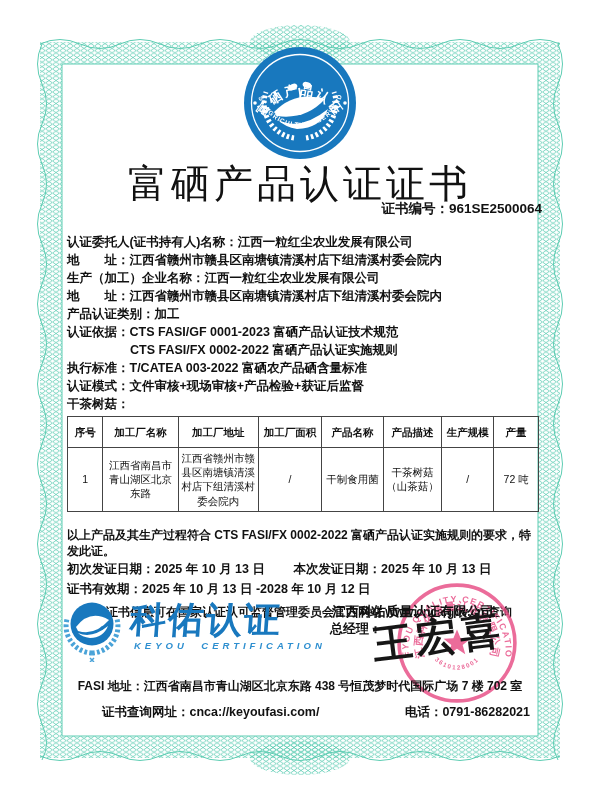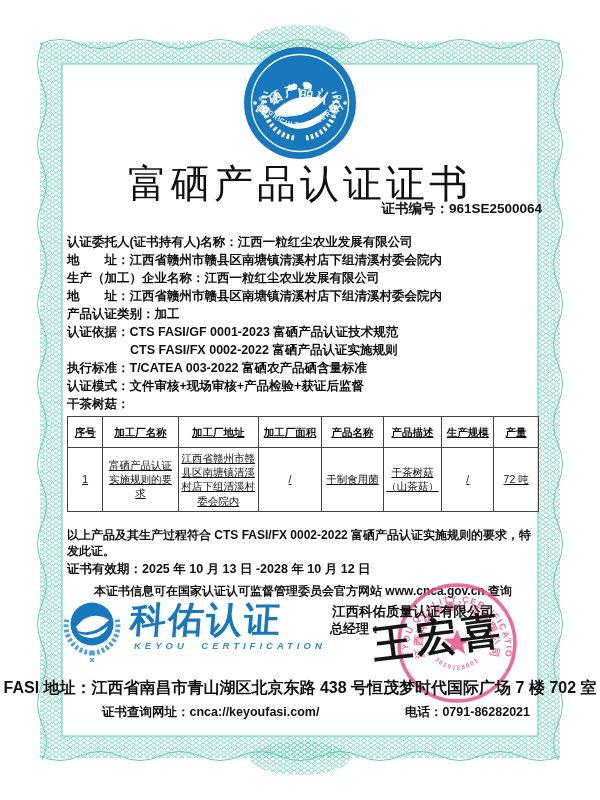--- a/index.html
+++ b/index.html
@@ -15,21 +15,21 @@
   }
   .cert-no{top:200px;right:58px;font-size:13.5px;font-weight:bold;z-index:2;}
   .info{top:233px;left:67px;width:472px;z-index:2;}
   .info .line{font-size:12.5px;font-weight:bold;line-height:18px;white-space:nowrap;}
   .info .line.indent{padding-left:63px;}
   table.scope{
     border-collapse:collapse;width:100%;margin-top:3px;table-layout:fixed;
   }
   table.scope th,table.scope td{
     border:1px solid #444;text-align:center;vertical-align:middle;
-    font-size:10.5px;padding:3px 1px;line-height:1.35;word-break:break-all;text-decoration:underline;
+    font-size:10.5px;padding:3px 1px;line-height:1.35;word-break:break-all;
   }
   table.scope th{font-weight:bold;height:24px;}
   table.scope td{height:56px;font-weight:normal;}
   .statement{margin-top:15px;font-size:12px;font-weight:bold;line-height:16px;}
   .dates-row{display:flex;font-size:12.5px;font-weight:bold;line-height:20.5px;}
   .dates-row .d1{flex:0 0 48%;}
   .validity{font-size:12.5px;font-weight:bold;line-height:20.5px;}
   .cnca-note{margin-top:4px;text-align:center;font-size:12px;font-weight:bold;}
   .keyou-emblem{left:62px;top:596px;z-index:2;}
   .keyou-text{left:130px;top:601px;z-index:2;}
@@ -41,21 +41,21 @@
     font-size:9.5px;font-weight:bold;font-style:italic;color:#2e8fd0;
     letter-spacing:4px;margin-top:1px;padding-left:4px;
   }
   .issuer-company{left:332px;top:603px;font-size:13.5px;font-weight:bold;z-index:3;}
   .manager-label{left:330px;top:620px;font-size:13px;font-weight:bold;z-index:3;}
   .signature{
     left:372px;top:610px;font-size:40px;font-weight:bold;z-index:4;
     transform:rotate(-7deg);letter-spacing:4px;color:#161616;
   }
   .seal{left:396px;top:583px;z-index:2;opacity:.82;}
-  .fasi-line{top:678px;left:0;width:100%;text-align:center;font-size:16px;font-weight:bold;z-index:2;white-space:nowrap;}
+  .fasi-line{top:678px;left:0;width:100%;text-align:center;font-size:12px;font-weight:bold;z-index:2;white-space:nowrap;}
   .contact-line{
     top:704px;left:102px;right:70px;display:flex;justify-content:space-between;
     font-size:12.5px;font-weight:bold;z-index:2;
   }
 </style>
 </head>
 <body>
 
 <div class="page">
 
@@ -132,32 +132,36 @@
         <th>加工厂名称</th>
         <th>加工厂地址</th>
         <th>加工厂面积</th>
         <th>产品名称</th>
         <th>产品描述</th>
         <th>生产规模</th>
         <th>产量</th>
       </tr>
       <tr>
         <td>1</td>
-        <td>富硒产品认证实施规则的要求</td>
+        <td>江西省南昌市青山湖区北京东路</td>
         <td>江西省赣州市赣县区南塘镇清溪村店下组清溪村委会院内</td>
         <td>/</td>
         <td>干制食用菌</td>
         <td>干茶树菇（山茶菇）</td>
         <td>/</td>
         <td>72 吨</td>
       </tr>
     </tbody>
       </table>
 
     <div class="statement">以上产品及其生产过程符合 CTS FASI/FX 0002-2022 富硒产品认证实施规则的要求，特发此证。</div>
+    <div class="dates-row">
+      <span class="d1">初次发证日期：2025 年 10 月 13 日</span>
+      <span>本次发证日期：2025 年 10 月 13 日</span>
+    </div>
     <div class="validity">证书有效期：2025 年 10 月 13 日 -2028 年 10 月 12 日</div>
     <div class="cnca-note">本证书信息可在国家认证认可监督管理委员会官方网站 www.cnca.gov.cn 查询</div>
   </div>
 
   <svg class="abs keyou-emblem" width="60" height="66" viewBox="0 0 60 66">
     <path d="M 30 57 A 27 27 0 0 1 5 23" fill="none" stroke="#4aa3d8" stroke-width="5" stroke-dasharray="2.8 2.2"></path>
     <path d="M 30 57 A 27 27 0 0 0 55 23" fill="none" stroke="#4aa3d8" stroke-width="5" stroke-dasharray="2.8 2.2"></path>
     <circle cx="30" cy="28" r="21.5" fill="#1878be"></circle>
     <path d="M 14 31 Q 28 13 47 24 Q 33 40 16 35 Z" fill="#ffffff"></path>
     <path d="M 16 37 Q 30 43 46 30 Q 41 42 28 42 Q 20 41 16 37 Z" fill="#ffffff"></path>

